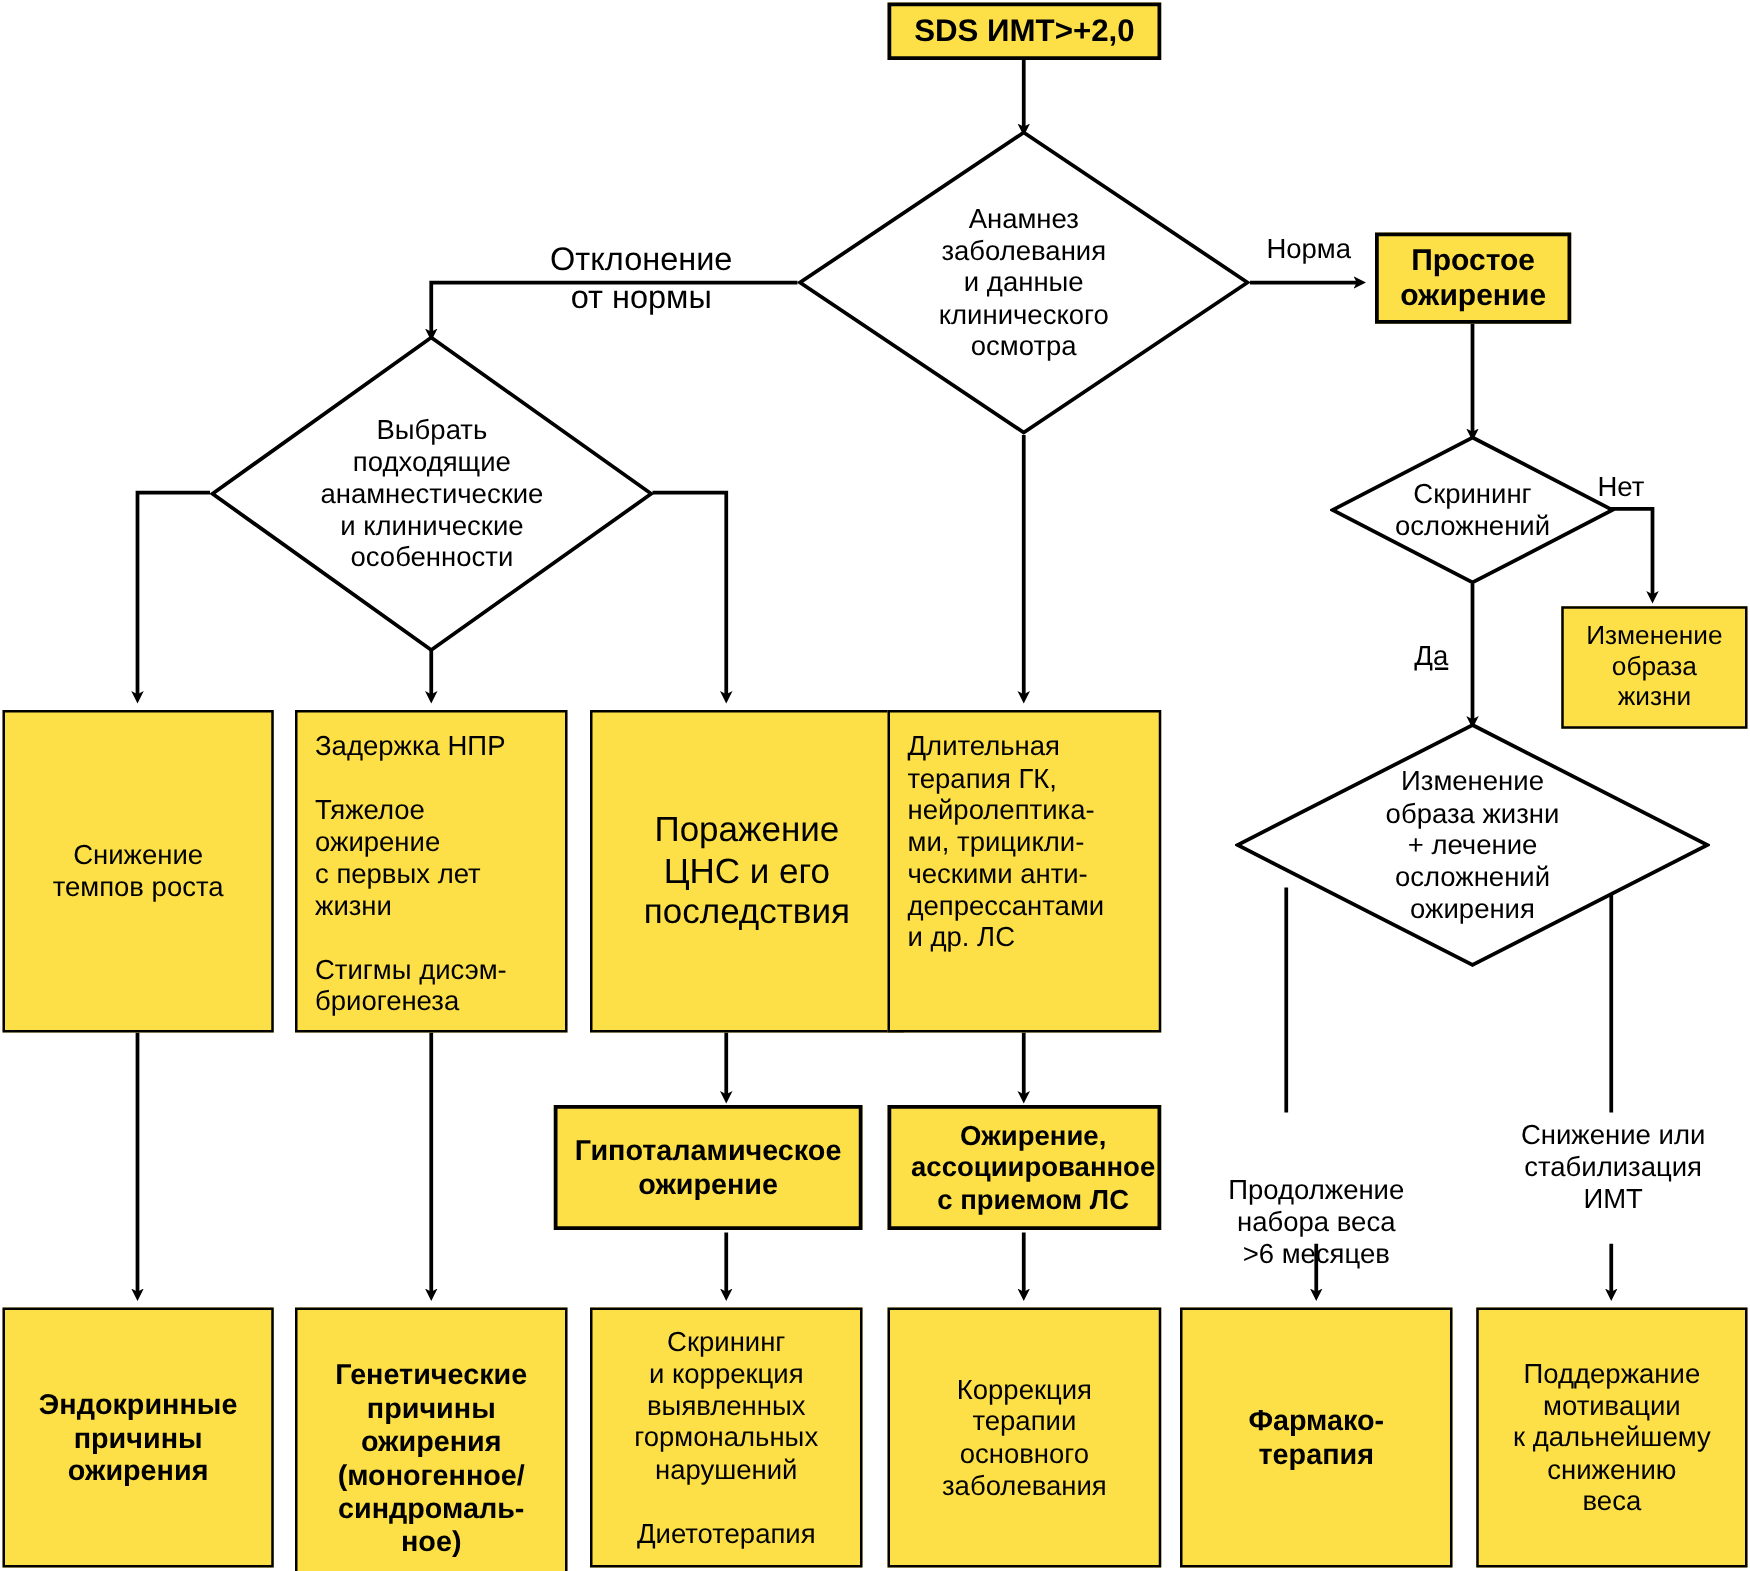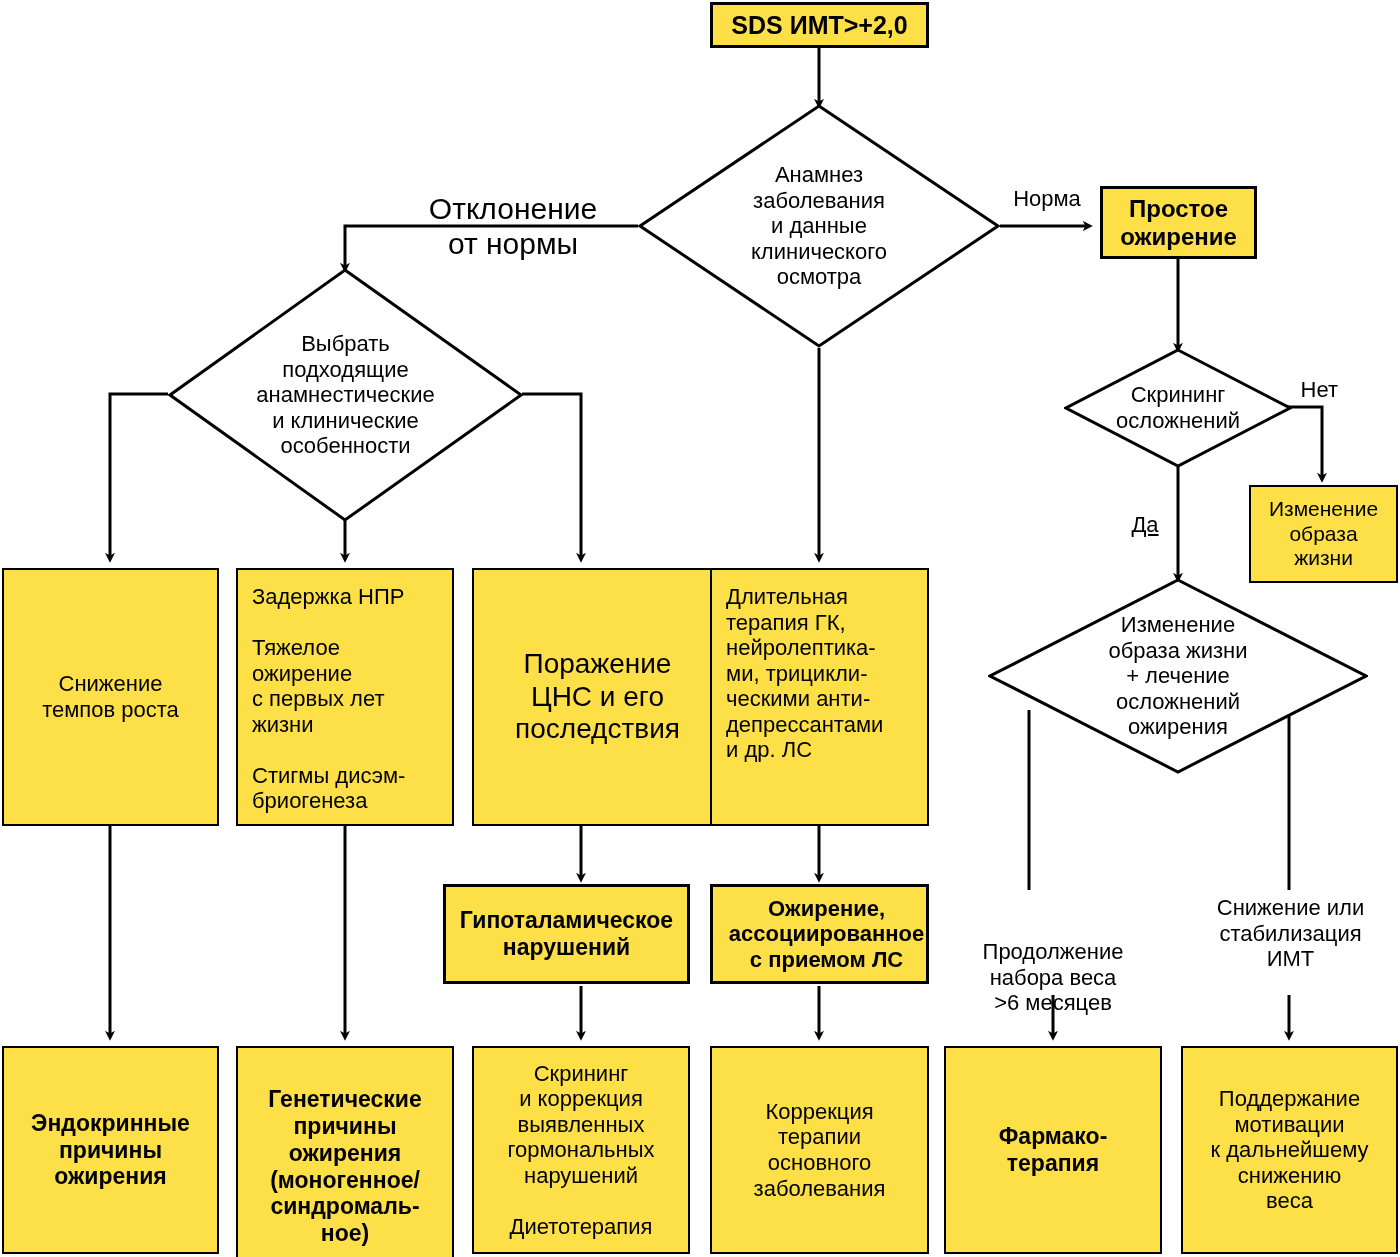--- a/index.html
+++ b/index.html
@@ -210,21 +210,21 @@
     </svg>
     <div class="diamond-label" style="font-size:22px;">Изменение
 образа жизни
 + лечение
 осложнений
 ожирения</div>
   </div>
 
   <div class="node box bold" style="left:443px; top:884px; width:247px; height:100px; font-size:23px;">
     <span class="txt">Гипоталамическое
-нарушений</span>
+ожирение</span>
   </div>
 
   <div class="node box bold" style="left:710px; top:884px; width:219px; height:100px; font-size:22px;padding-left:14px;">
     <span class="txt">Ожирение,
 ассоциированное
 с приемом ЛС</span>
   </div>
 
   <div class="node box thin bold" style="left:2px; top:1046px; width:217px; height:208px; font-size:23px;">
     <span class="txt">Эндокринные
@@ -264,26 +264,26 @@
   </div>
 
   <div class="node box thin" style="left:1181px; top:1046px; width:217px; height:208px; font-size:22px;">
     <span class="txt">Поддержание
 мотивации
 к дальнейшему
 снижению
 веса</span>
   </div>
 
-  <div class="edge-label" style="left:408px; top:192px; width:210px; font-size:30px; ">Отклонение
+  <div class="edge-label" style="left:408px; top:192px; width:210px; font-size:26px; ">Отклонение
 от нормы</div>
 
   <div class="edge-label" style="left:1002px; top:186px; width:90px; font-size:22px; text-align:center;">Норма</div>
 
-  <div class="edge-label" style="left:1278px; top:377px; width:60px; font-size:22px; text-align:right;">Нет</div>
+  <div class="edge-label" style="left:1278px; top:377px; width:60px; font-size:22px; text-align:left;">Нет</div>
 
   <div class="edge-label" style="left:1121px; top:512px; width:48px; font-size:22px; text-align:center;text-decoration:underline;">Да</div>
 
   <div class="edge-label" style="left:958px; top:895px; width:190px; font-size:22px; text-align:center;margin-top:44px;">Продолжение
 набора веса
 &gt;6 месяцев</div>
 
   <div class="edge-label" style="left:1193px; top:895px; width:195px; font-size:22px; text-align:center;">Снижение или
 стабилизация
 ИМТ</div>

